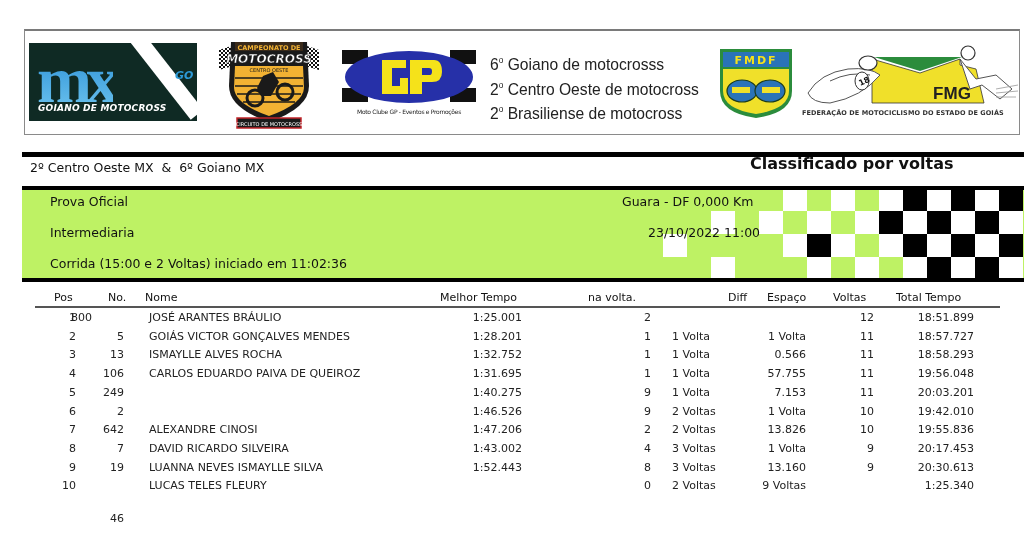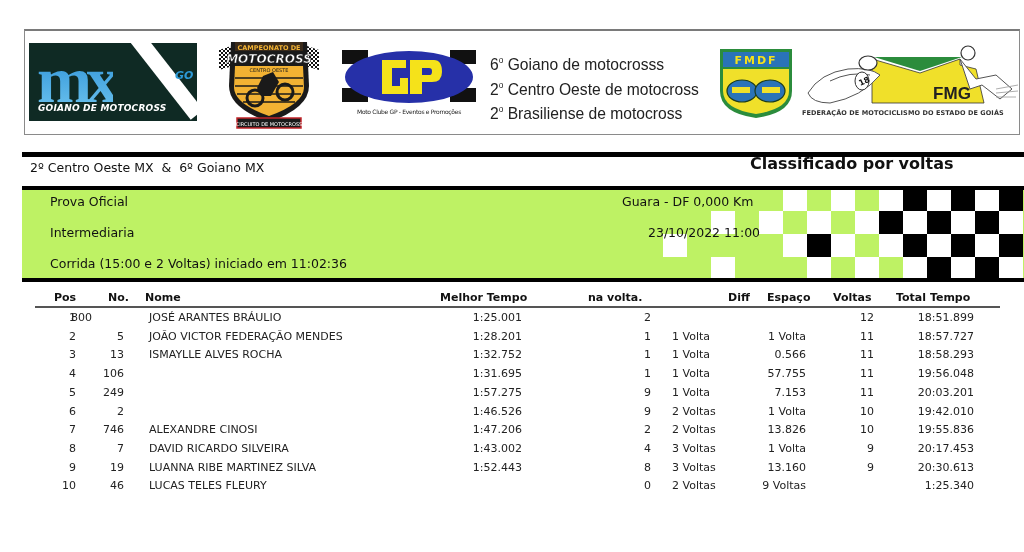--- a/index.html
+++ b/index.html
@@ -44,21 +44,21 @@
   .logo-fmg .caption { position: absolute; left: 2px; top: 64px; font-size: 6.5px; font-weight: bold; color: #333; letter-spacing: 0.1px; white-space: nowrap; }
 
   
   .rule { position: absolute; background: #000; }
   .event-title { position: absolute; left: 30px; top: 160px; font-size: 12.5px; color: #111; font-family: "DejaVu Sans", sans-serif; white-space: pre; }
   .class-title { position: absolute; left: 750px; top: 154px; font-size: 16px; font-weight: bold; color: #111; }
   .info-block { position: absolute; left: 22px; top: 190px; width: 1002px; height: 88px; background: #bef264; overflow: hidden; padding-left: 32px; }
   .info-line { position: absolute; font-size: 12.5px; color: #111; white-space: nowrap; }
   .cell { position: absolute; width: 24px; }
   
-  .thead { position: absolute; top: 291px; font-size: 11px; font-weight: bold; color: #111; white-space: nowrap; }
+  .thead { position: absolute; top: 291px; font-size: 11px; font-weight: normal; color: #111; white-space: nowrap; }
   .th-rule { position: absolute; left: 35px; top: 306px; width: 965px; height: 2px; background: #555; }
   .row { position: absolute; left: 0; width: 1024px; height: 18px; font-size: 11px; color: #222; }
   .row span { position: absolute; top: 0; white-space: nowrap; }
   .r { text-align: right; }
 </style>
 </head>
 <body>
 
 <div class="banner"></div>
 
@@ -222,21 +222,21 @@
         <span class="r" style="right: 502px;">1:25.001</span>
         <span class="r" style="right: 373px;">2</span>
         <span style="left: 672px;"></span>
         <span class="r" style="right: 218px;"></span>
         <span class="r" style="right: 150px;">12</span>
         <span class="r" style="right: 50px;">18:51.899</span>
       </div>
       <div class="row" style="top: 329.7px;">
         <span class="r" style="right: 948px;">2</span>
         <span class="r" style="right: 900px;">5</span>
-        <span style="left: 149px;">JOÃO VICTOR FEDERAÇÃO MENDES</span>
+        <span style="left: 149px;">GOIÁS VICTOR GONÇALVES MENDES</span>
         <span class="r" style="right: 502px;">1:28.201</span>
         <span class="r" style="right: 373px;">1</span>
         <span style="left: 672px;">1 Volta</span>
         <span class="r" style="right: 218px;">1 Volta</span>
         <span class="r" style="right: 150px;">11</span>
         <span class="r" style="right: 50px;">18:57.727</span>
       </div>
       <div class="row" style="top: 348.4px;">
         <span class="r" style="right: 948px;">3</span>
         <span class="r" style="right: 900px;">13</span>
@@ -244,50 +244,51 @@
         <span class="r" style="right: 502px;">1:32.752</span>
         <span class="r" style="right: 373px;">1</span>
         <span style="left: 672px;">1 Volta</span>
         <span class="r" style="right: 218px;">0.566</span>
         <span class="r" style="right: 150px;">11</span>
         <span class="r" style="right: 50px;">18:58.293</span>
       </div>
       <div class="row" style="top: 367.1px;">
         <span class="r" style="right: 948px;">4</span>
         <span class="r" style="right: 900px;">106</span>
+        <span style="left: 149px;">CARLOS EDUARDO PAIVA DE QUEIROZ</span>
         <span class="r" style="right: 502px;">1:31.695</span>
         <span class="r" style="right: 373px;">1</span>
         <span style="left: 672px;">1 Volta</span>
         <span class="r" style="right: 218px; margin-left: 16px;">57.755</span>
         <span class="r" style="right: 150px;">11</span>
         <span class="r" style="right: 50px;">19:56.048</span>
       </div>
       <div class="row" style="top: 385.8px;">
         <span class="r" style="right: 948px;">5</span>
         <span class="r" style="right: 900px;">249</span>
-        <span class="r" style="right: 502px;">1:57.275</span>
+        <span class="r" style="right: 502px;">1:40.275</span>
         <span class="r" style="right: 373px;">9</span>
         <span style="left: 672px;">1 Volta</span>
         <span class="r" style="right: 218px;">7.153</span>
         <span class="r" style="right: 150px;">11</span>
         <span class="r" style="right: 50px;">20:03.201</span>
       </div>
       <div class="row" style="top: 404.5px;">
         <span class="r" style="right: 948px;">6</span>
         <span class="r" style="right: 900px;">2</span>
         <span class="r" style="right: 502px;">1:46.526</span>
         <span class="r" style="right: 373px;">9</span>
         <span style="left: 672px;">2 Voltas</span>
         <span class="r" style="right: 218px;">1 Volta</span>
         <span class="r" style="right: 150px;">10</span>
         <span class="r" style="right: 50px;">19:42.010</span>
       </div>
       <div class="row" style="top: 423.2px;">
         <span class="r" style="right: 948px;">7</span>
-        <span class="r" style="right: 900px;">746</span>
+        <span class="r" style="right: 900px;">642</span>
         <span style="left: 149px;">ALEXANDRE CINOSI</span>
         <span class="r" style="right: 502px;">1:47.206</span>
         <span class="r" style="right: 373px;">2</span>
         <span style="left: 672px;">2 Voltas</span>
         <span class="r" style="right: 218px;">13.826</span>
         <span class="r" style="right: 150px;">10</span>
         <span class="r" style="right: 50px;">19:55.836</span>
       </div>
       <div class="row" style="top: 441.9px;">
         <span class="r" style="right: 948px;">8</span>
@@ -296,31 +297,31 @@
         <span class="r" style="right: 502px;">1:43.002</span>
         <span class="r" style="right: 373px;">4</span>
         <span style="left: 672px;">3 Voltas</span>
         <span class="r" style="right: 218px;">1 Volta</span>
         <span class="r" style="right: 150px;">9</span>
         <span class="r" style="right: 50px;">20:17.453</span>
       </div>
       <div class="row" style="top: 460.6px;">
         <span class="r" style="right: 948px;">9</span>
         <span class="r" style="right: 900px;">19</span>
-        <span style="left: 149px;">LUANNA RIBE MARTINEZ SILVA</span>
+        <span style="left: 149px;">LUANNA NEVES ISMAYLLE SILVA</span>
         <span class="r" style="right: 502px; text-align: center;">1:52.443</span>
         <span class="r" style="right: 373px;">8</span>
         <span style="left: 672px;">3 Voltas</span>
         <span class="r" style="right: 218px;">13.160</span>
         <span class="r" style="right: 150px;">9</span>
         <span class="r" style="right: 50px; margin-left: 20px;">20:30.613</span>
       </div>
       <div class="row" style="top: 479.3px;">
         <span class="r" style="right: 948px;">10</span>
-        <span class="r" style="right: 900px;">46</span>
+        <span class="r" style="right: 900px; margin-top: 33px;">46</span>
         <span style="left: 149px;">LUCAS TELES FLEURY</span>
         <span class="r" style="right: 502px;"></span>
         <span class="r" style="right: 373px;">0</span>
         <span style="left: 672px;">2 Voltas</span>
         <span class="r" style="right: 218px;">9 Voltas</span>
         <span class="r" style="right: 150px;"></span>
         <span class="r" style="right: 50px;">1:25.340</span>
       </div>
     </div>
 </div>

